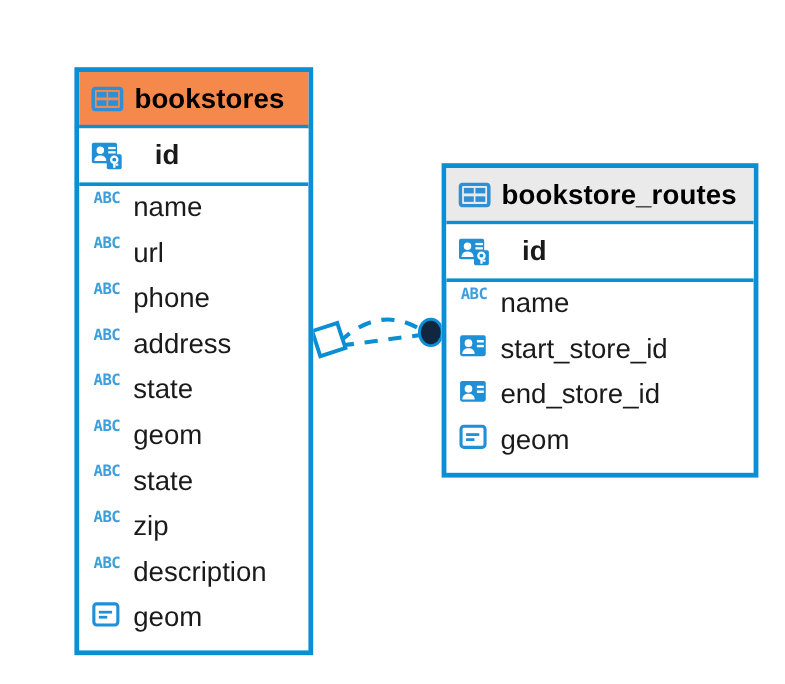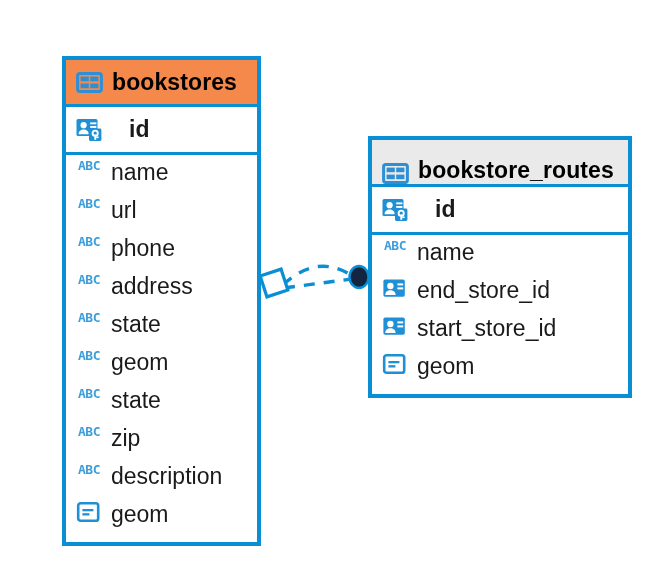--- a/index.html
+++ b/index.html
@@ -18,21 +18,21 @@
     box-sizing:border-box;
   }
   .entity-header{
     display:flex;align-items:center;gap:9px;
     padding:0 10px;
     height:47px;
     box-sizing:border-box;
     border-bottom:3px solid #0b8fd4;
   }
   .entity-header.accent-orange{background:#f5884b;}
-  .entity-header.accent-gray{background:#eaeaea;align-items:flex-end;}
+  .entity-header.accent-gray{background:#eaeaea;}
   .entity-title{
     font-size:23px;color:#000;white-space:nowrap;letter-spacing:.1px;font-weight:bold;
   }
   .pk-row{
     display:flex;align-items:center;gap:27px;
     padding:0 10px;height:48px;box-sizing:border-box;
     border-bottom:3px solid #0b8fd4;background:#fff;
   }
   .pk-row .field-label{font-weight:bold;}
   .field-list{padding:4px 0 6px 0;}
@@ -190,32 +190,32 @@
       </div>
 
       <div class="field-row">
         <svg class="ic" width="26" height="22" viewBox="0 0 26 22">
           <rect x="1.4" y="2.4" width="21.4" height="17.4" rx="1.8" fill="#1f8fd6"></rect>
           <circle cx="8.4" cy="9" r="3.2" fill="#ffffff"></circle>
           <path d="M3.2 18c0-3.2 2.4-4.8 5.2-4.8s5.2 1.6 5.2 4.8z" fill="#ffffff"></path>
           <rect x="15.4" y="6.4" width="5.8" height="2" fill="#ffffff"></rect>
           <rect x="15.4" y="10.4" width="5.8" height="2" fill="#ffffff"></rect>
         </svg>
-        <span class="field-label">end_store_id</span>
+        <span class="field-label">start_store_id</span>
       </div>
 
       <div class="field-row">
         <svg class="ic" width="26" height="22" viewBox="0 0 26 22">
           <rect x="1.4" y="2.4" width="21.4" height="17.4" rx="1.8" fill="#1f8fd6"></rect>
           <circle cx="8.4" cy="9" r="3.2" fill="#ffffff"></circle>
           <path d="M3.2 18c0-3.2 2.4-4.8 5.2-4.8s5.2 1.6 5.2 4.8z" fill="#ffffff"></path>
           <rect x="15.4" y="6.4" width="5.8" height="2" fill="#ffffff"></rect>
           <rect x="15.4" y="10.4" width="5.8" height="2" fill="#ffffff"></rect>
         </svg>
-        <span class="field-label">start_store_id</span>
+        <span class="field-label">end_store_id</span>
       </div>
 
       <div class="field-row">
         <svg class="ic" width="26" height="22" viewBox="0 0 26 22">
           <rect x="2.2" y="2.2" width="20" height="17.6" rx="2.4" fill="none" stroke="#1f8fd6" stroke-width="2.6"></rect>
           <rect x="6.4" y="8" width="11" height="2.3" fill="#1f8fd6"></rect>
           <rect x="6.4" y="12.2" width="7" height="2.3" fill="#1f8fd6"></rect>
         </svg>
         <span class="field-label">geom</span>
       </div>

